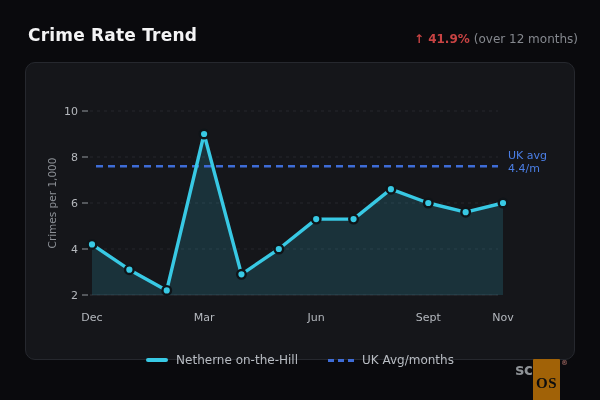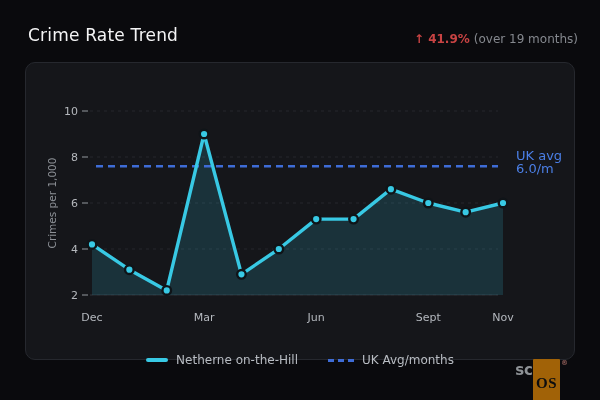--- a/index.html
+++ b/index.html
@@ -8,34 +8,34 @@
     background:#0a0a0d;
     font-family:"DejaVu Sans","Liberation Sans",sans-serif;
     color:#e8e9ea;
     position:relative;
   }
   .page { position:absolute; inset:0; }
 
   
   .header { position:absolute; left:28px; right:22px; top:24px;
             display:flex; align-items:center; justify-content:space-between; }
-  .title { font-size:17px; font-weight:normal; color:#f4f4f5; letter-spacing:.2px; }
+  .title { font-size:17px; font-weight:bold; color:#f4f4f5; letter-spacing:.2px; }
   .stat { font-size:12px; display:flex; align-items:baseline; gap:4px; white-space:nowrap; }
   .stat .arrow { color:#c84343; font-weight:bold; }
   .stat .pct   { color:#c84343; font-weight:bold;margin-top:8px; }
   .stat .caption { color:#85888e; }
 
   
   .card { position:absolute; left:25px; top:62px; width:550px; height:298px;
           background:#15161a; border:1px solid #26282e; border-radius:10px; }
   .card svg { position:absolute; left:0; top:0; }
 
   
-  .uk-note { position:absolute; left:482px; top:86px; font-size:13px;
-             line-height:13px; color:#4b7fe6;margin-left:8px; }
+  .uk-note { position:absolute; left:482px; top:86px; font-size:11px;
+             line-height:13px; color:#4b7fe6; }
 
   
   .legend { position:absolute; left:0; top:353px; width:100%;
             display:flex; justify-content:center; align-items:center; gap:30px; }
   .legend-item { display:flex; align-items:center; gap:8px;
                  font-size:12px; color:#b9bdc3; cursor:pointer; }
   .swatch-line { width:22px; height:4px; border-radius:2px; background:#38c9e4; }
   .swatch-dash { width:26px; height:3px;
                  background:repeating-linear-gradient(90deg,#3e6cd6 0 6px,transparent 6px 10px); }
 
@@ -50,21 +50,21 @@
 </head>
 <body>
 
 <div class="page">
 
   <div class="header">
     <div class="title">Crime Rate Trend</div>
     <div class="stat">
       <span class="arrow">↑</span>
       <span class="pct">41.9%</span>
-      <span class="caption">(over 19 months)</span>
+      <span class="caption">(over 12 months)</span>
     </div>
   </div>
 
   <div class="card">
     <svg id="chart" width="548" height="296" viewBox="0 0 548 296">
         <line x1="64" y1="232" x2="472" y2="232" stroke="#33363c" stroke-width="1" stroke-dasharray="3 4" opacity="0.55"></line>
         <line x1="56" y1="232" x2="62" y2="232" stroke="#70747a" stroke-width="1.4"></line>
         <text x="52" y="236" text-anchor="end" fill="#b5b8bd" font-size="11">2</text>
         <line x1="64" y1="186" x2="472" y2="186" stroke="#33363c" stroke-width="1" stroke-dasharray="3 4" opacity="0.55"></line>
         <line x1="56" y1="186" x2="62" y2="186" stroke="#70747a" stroke-width="1.4"></line>
@@ -96,21 +96,21 @@
         <circle cx="477" cy="140" r="4.3" fill="#38c9e4" stroke="#0f1418" stroke-width="2.4"></circle>
         <text x="66" y="258" text-anchor="middle" fill="#b4b8be" font-size="11">Dec</text>
         <text x="178.0909090909091" y="258" text-anchor="middle" fill="#b4b8be" font-size="11">Mar</text>
         <text x="290.1818181818182" y="258" text-anchor="middle" fill="#b4b8be" font-size="11">Jun</text>
         <text x="402.27272727272725" y="258" text-anchor="middle" fill="#b4b8be" font-size="11">Sept</text>
         <text x="477" y="258" text-anchor="middle" fill="#b4b8be" font-size="11">Nov</text>
         <text x="30" y="140" transform="rotate(-90 30 140)" text-anchor="middle" fill="#8d9197" font-size="10.5">Crimes per 1,000</text>
       </svg>
     <div class="uk-note">
       <div>UK avg</div>
-      <div>6.0/m</div>
+      <div>4.4/m</div>
     </div>
   </div>
 
   <div class="legend">
     <div class="legend-item">
       <span class="swatch-line"></span>
       <span>Netherne on-the-Hill</span>
     </div>
     <div class="legend-item">
       <span class="swatch-dash"></span>

